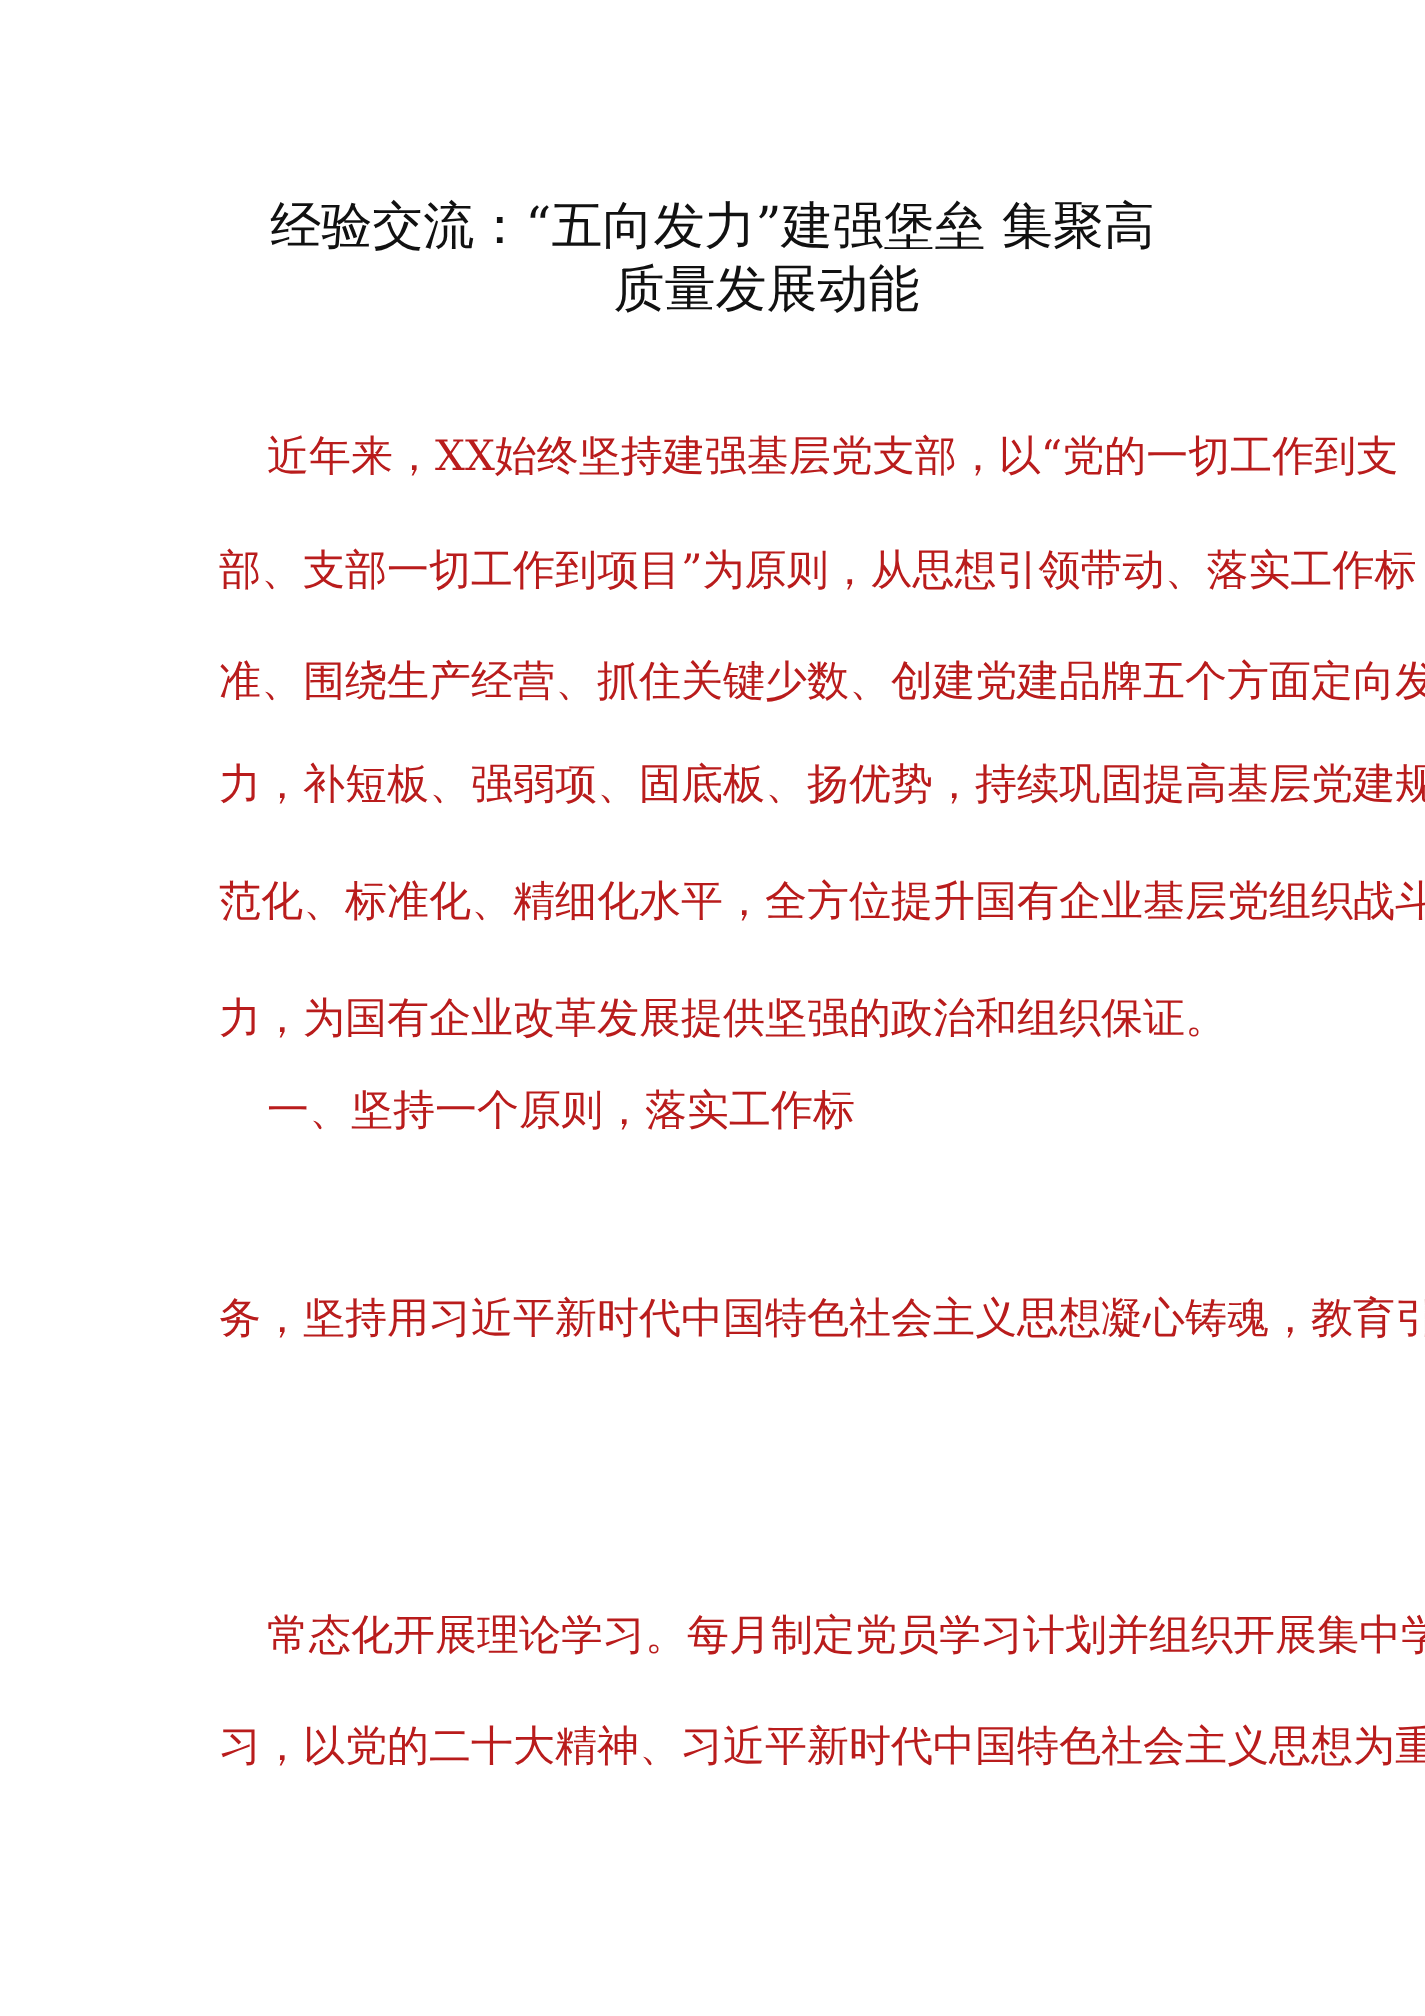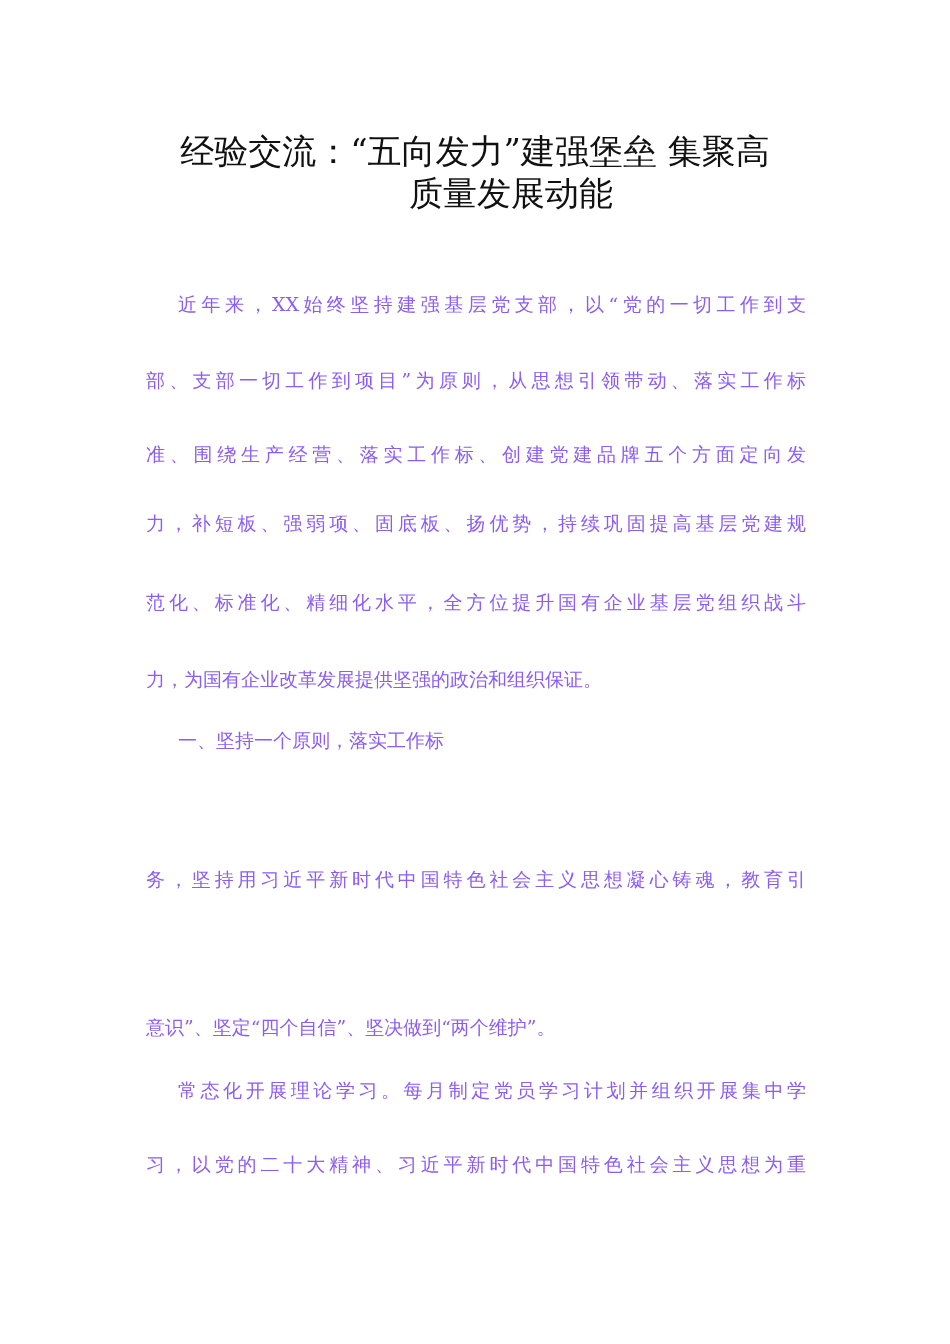--- a/index.html
+++ b/index.html
@@ -30,52 +30,51 @@
     font-size: 34px;
     line-height: 40px;
     height: 40px;
     white-space: nowrap;
     color: #111111;
   }
   .line {
     position: absolute;
     left: 146px;
     width: 660px;
-    font-size: 19px;
+    font-size: 28px;
     line-height: 28px;
     height: 28px;
     white-space: nowrap;
     text-align: justify;
     text-align-last: justify;
-    color: #8b5cf6;
+    color: #b91c1c;
   }
   .line.indent {
     left: 178px;
     width: 628px;
   }
   .line.last {
     text-align-last: left;
   }
 </style>
 </head>
 <body>
 
 <div class="page">
 
   <div class="title-line" style="top:131px;">经验交流：“五向发力”建强堡垒 集聚高</div>
   <div class="title-line" style="top:173px;margin-left:36px;">质量发展动能</div>
 
   <div class="line indent" style="top:290px;">近年来，XX始终坚持建强基层党支部，以“党的一切工作到支</div>
   <div class="line" style="top:366px;">部、支部一切工作到项目”为原则，从思想引领带动、落实工作标</div>
-  <div class="line" style="top:440px;">准、围绕生产经营、落实工作标、创建党建品牌五个方面定向发</div>
+  <div class="line" style="top:440px;">准、围绕生产经营、抓住关键少数、创建党建品牌五个方面定向发</div>
   <div class="line" style="top:509px;">力，补短板、强弱项、固底板、扬优势，持续巩固提高基层党建规</div>
   <div class="line" style="top:590px;font-family:Liberation Mono, monospace;">范化、标准化、精细化水平，全方位提升国有企业基层党组织战斗</div>
   <div class="line last" style="top:665px;">力，为国有企业改革发展提供坚强的政治和组织保证。</div>
 
   <div class="line indent last" style="top:726px;">一、坚持一个原则，落实工作标</div>
 
   <div class="line" style="top:865px;">务，坚持用习近平新时代中国特色社会主义思想凝心铸魂，教育引</div>
-  <div class="line last" style="top:1013px;">意识”、坚定“四个自信”、坚决做到“两个维护”。</div>
 
   <div class="line indent" style="top:1076px;">常态化开展理论学习。每月制定党员学习计划并组织开展集中学</div>
   <div class="line" style="top:1150px;">习，以党的二十大精神、习近平新时代中国特色社会主义思想为重</div>
 
 </div>
 
 </body></html>

